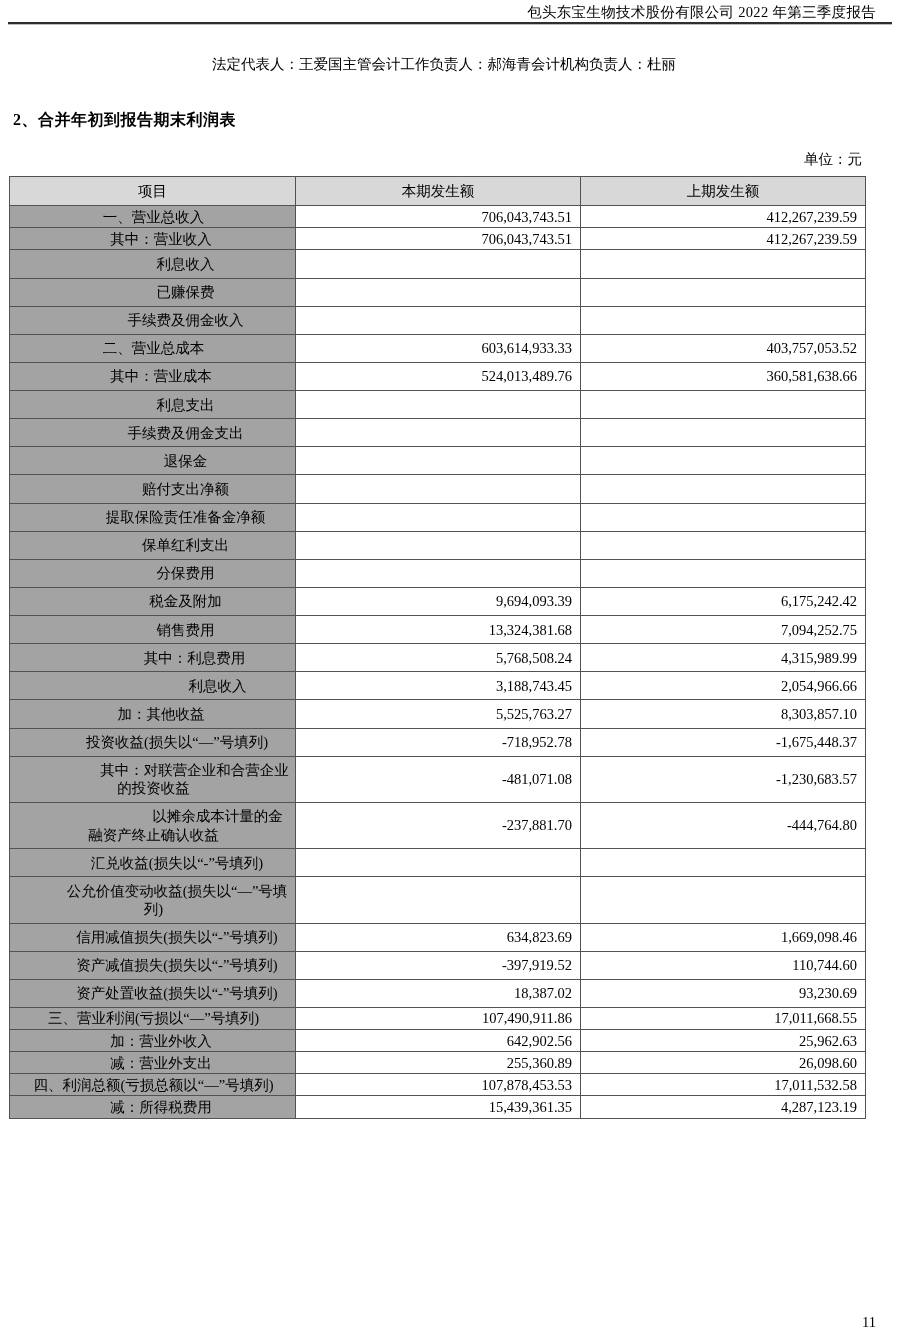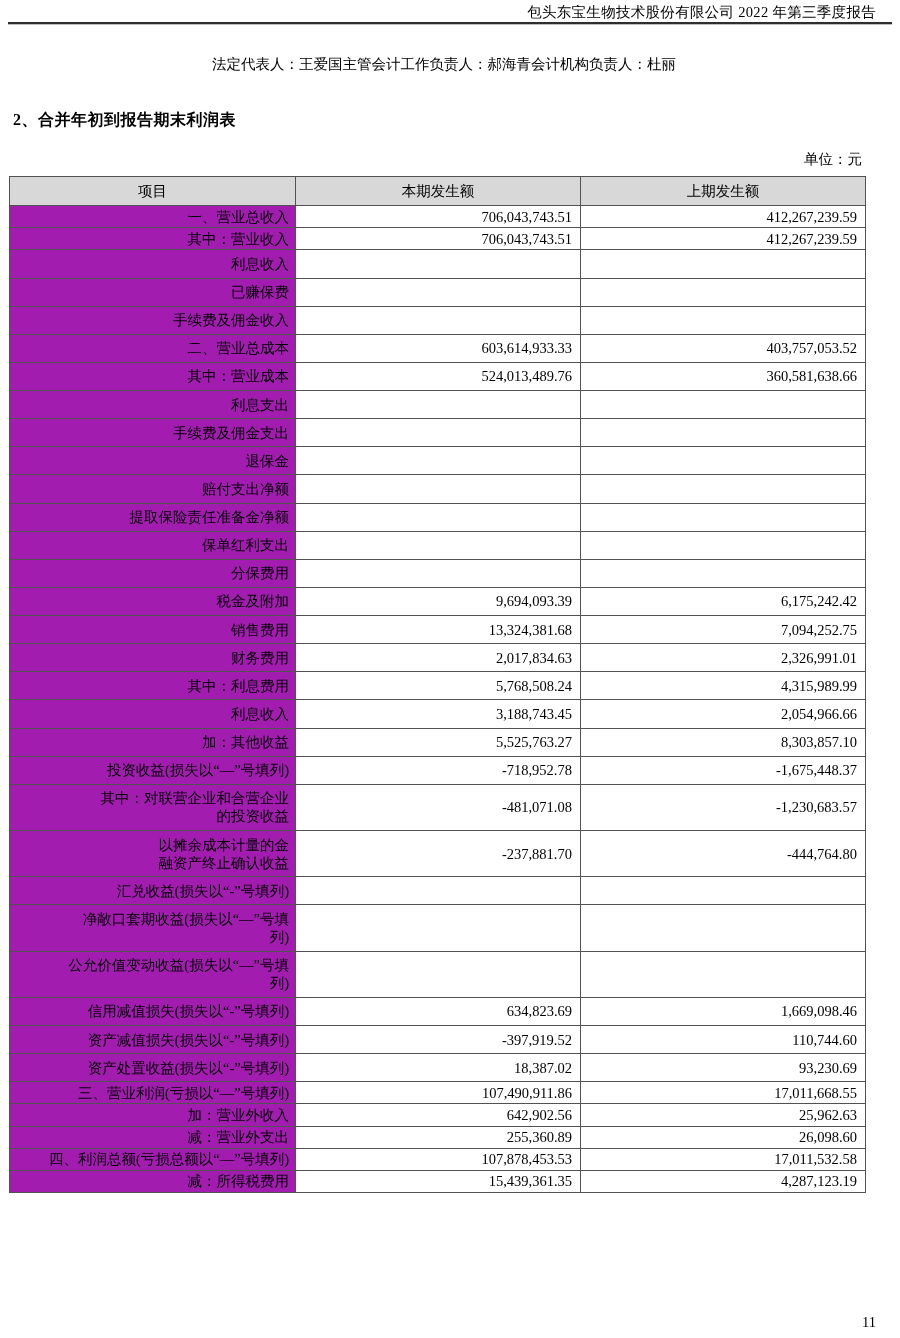--- a/index.html
+++ b/index.html
@@ -43,21 +43,21 @@
   }
   .profit-table col.c1 { width:286px; }
   .profit-table col.c2 { width:285px; }
   .profit-table col.c3 { width:285px; }
   .profit-table th, .profit-table td { border:1px solid #525252; }
   .profit-table th {
     background:#d8d8d8; font-weight:normal;
     text-align:center; padding:5px 13px;
   }
   .profit-table td.c-item {
-    background:#a21caf; text-align:right;
+    background:#a3a3a3; text-align:center;
     padding:4.5px 6px 4.5px 8px;
     word-break:break-all; vertical-align:middle;
   }
   .profit-table td.c-num {
     background:#ffffff; text-align:right;
     padding:4.5px 8px; vertical-align:middle;
     white-space:nowrap;
   }
   .profit-table tr.compact td { padding-top:1.5px; padding-bottom:1.5px; }
   
@@ -176,25 +176,20 @@
           <td class="c-item ind3">税金及附加</td>
           <td class="c-num">9,694,093.39</td>
           <td class="c-num">6,175,242.42</td>
         </tr>
         <tr>
           <td class="c-item ind3">销售费用</td>
           <td class="c-num">13,324,381.68</td>
           <td class="c-num">7,094,252.75</td>
         </tr>
         <tr>
-          <td class="c-item ind3">财务费用</td>
-          <td class="c-num">2,017,834.63</td>
-          <td class="c-num">2,326,991.01</td>
-        </tr>
-        <tr>
           <td class="c-item ind4">其中：利息费用</td>
           <td class="c-num">5,768,508.24</td>
           <td class="c-num">4,315,989.99</td>
         </tr>
         <tr>
           <td class="c-item ind5">利息收入</td>
           <td class="c-num">3,188,743.45</td>
           <td class="c-num">2,054,966.66</td>
         </tr>
         <tr>
@@ -216,25 +211,20 @@
           <td class="c-item ind5">以摊余成本计量的金融资产终止确认收益</td>
           <td class="c-num">-237,881.70</td>
           <td class="c-num">-444,764.80</td>
         </tr>
         <tr>
           <td class="c-item ind2">汇兑收益(损失以“-”号填列)</td>
           <td class="c-num"></td>
           <td class="c-num"></td>
         </tr>
         <tr>
-          <td class="c-item ind2">净敞口套期收益(损失以“—”号填列)</td>
-          <td class="c-num"></td>
-          <td class="c-num"></td>
-        </tr>
-        <tr>
           <td class="c-item ind2">公允价值变动收益(损失以“—”号填列)</td>
           <td class="c-num"></td>
           <td class="c-num"></td>
         </tr>
         <tr>
           <td class="c-item ind2">信用减值损失(损失以“-”号填列)</td>
           <td class="c-num">634,823.69</td>
           <td class="c-num">1,669,098.46</td>
         </tr>
         <tr>

